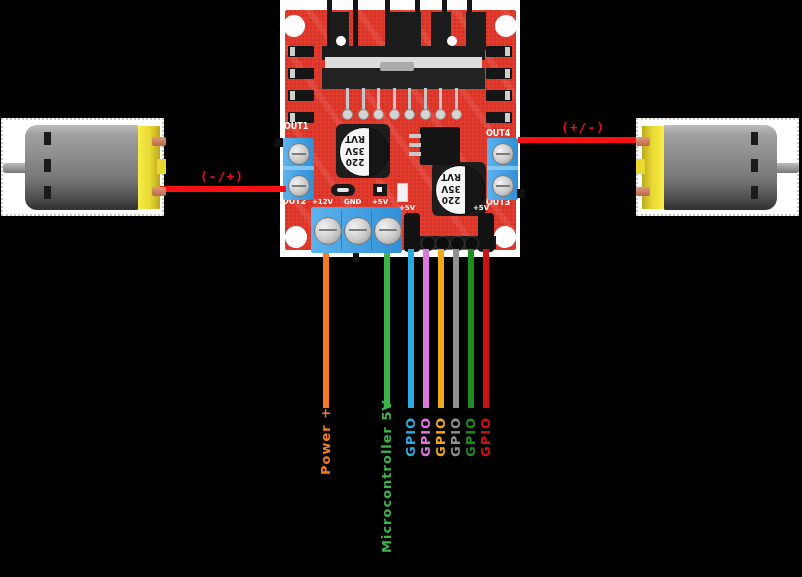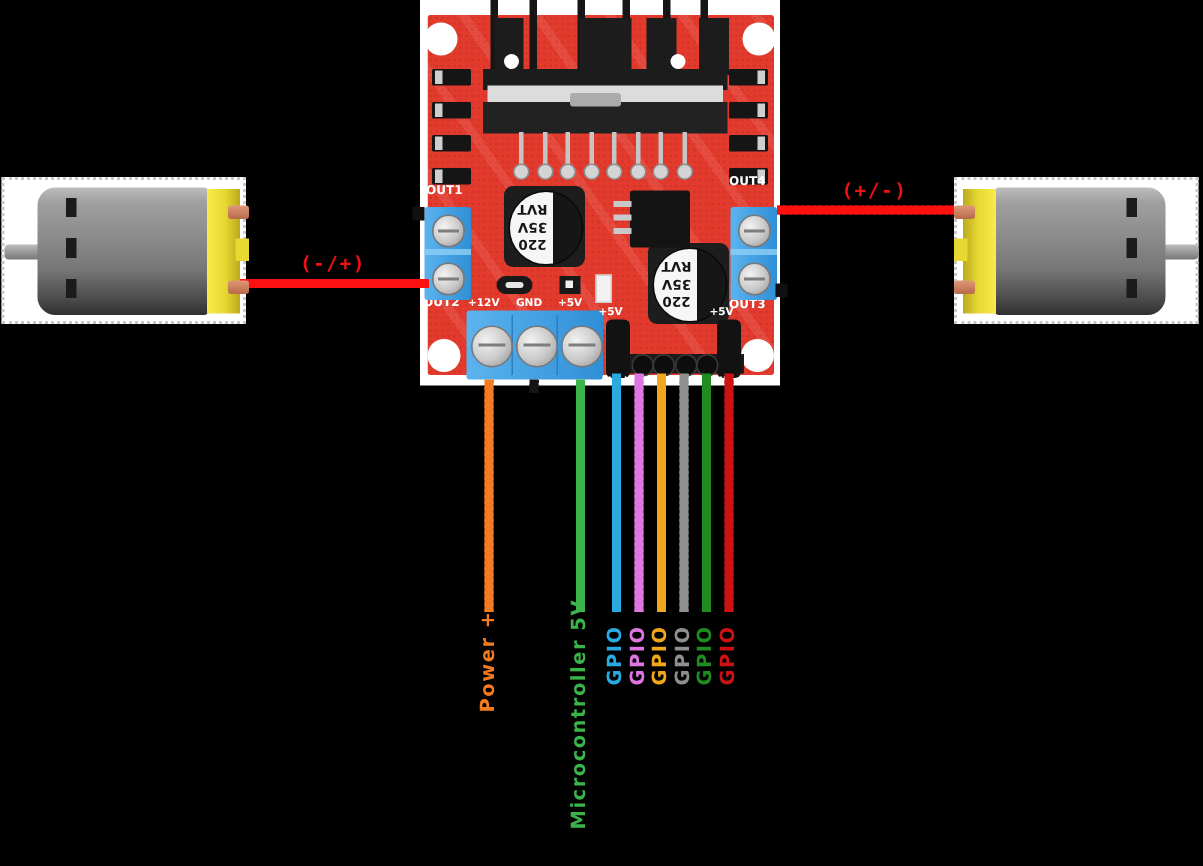--- a/index.html
+++ b/index.html
@@ -135,21 +135,21 @@
       <div class="band" style="right:2px;"></div>
     </div>
   <div class="diode" style="left:486px;top:90px;">
       <div class="band" style="right:2px;"></div>
     </div>
   <div class="diode" style="left:486px;top:112px;">
       <div class="band" style="right:2px;"></div>
     </div>
 
   <div class="pcb-label" style="left:284px;top:123px;width:32px;">OUT1</div>
-  <div class="pcb-label" style="left:486px;top:117px;width:32px;">OUT4</div>
+  <div class="pcb-label" style="left:486px;top:130px;width:32px;">OUT4</div>
   <div class="pcb-label" style="left:282px;top:198px;width:32px;">OUT2</div>
   <div class="pcb-label" style="left:486px;top:199px;width:32px;">OUT3</div>
 
   <div class="terminal" style="left:283px;top:138px;width:31px;height:62px;"></div>
   <div class="tstripe" style="left:283px;top:166px;width:31px;height:4px;"></div>
   <div class="screw" style="left:288px;top:143px;width:20px;height:20px;">
       <div class="slot"></div>
     </div>
   <div class="screw" style="left:288px;top:175px;width:20px;height:20px;">
       <div class="slot"></div>

